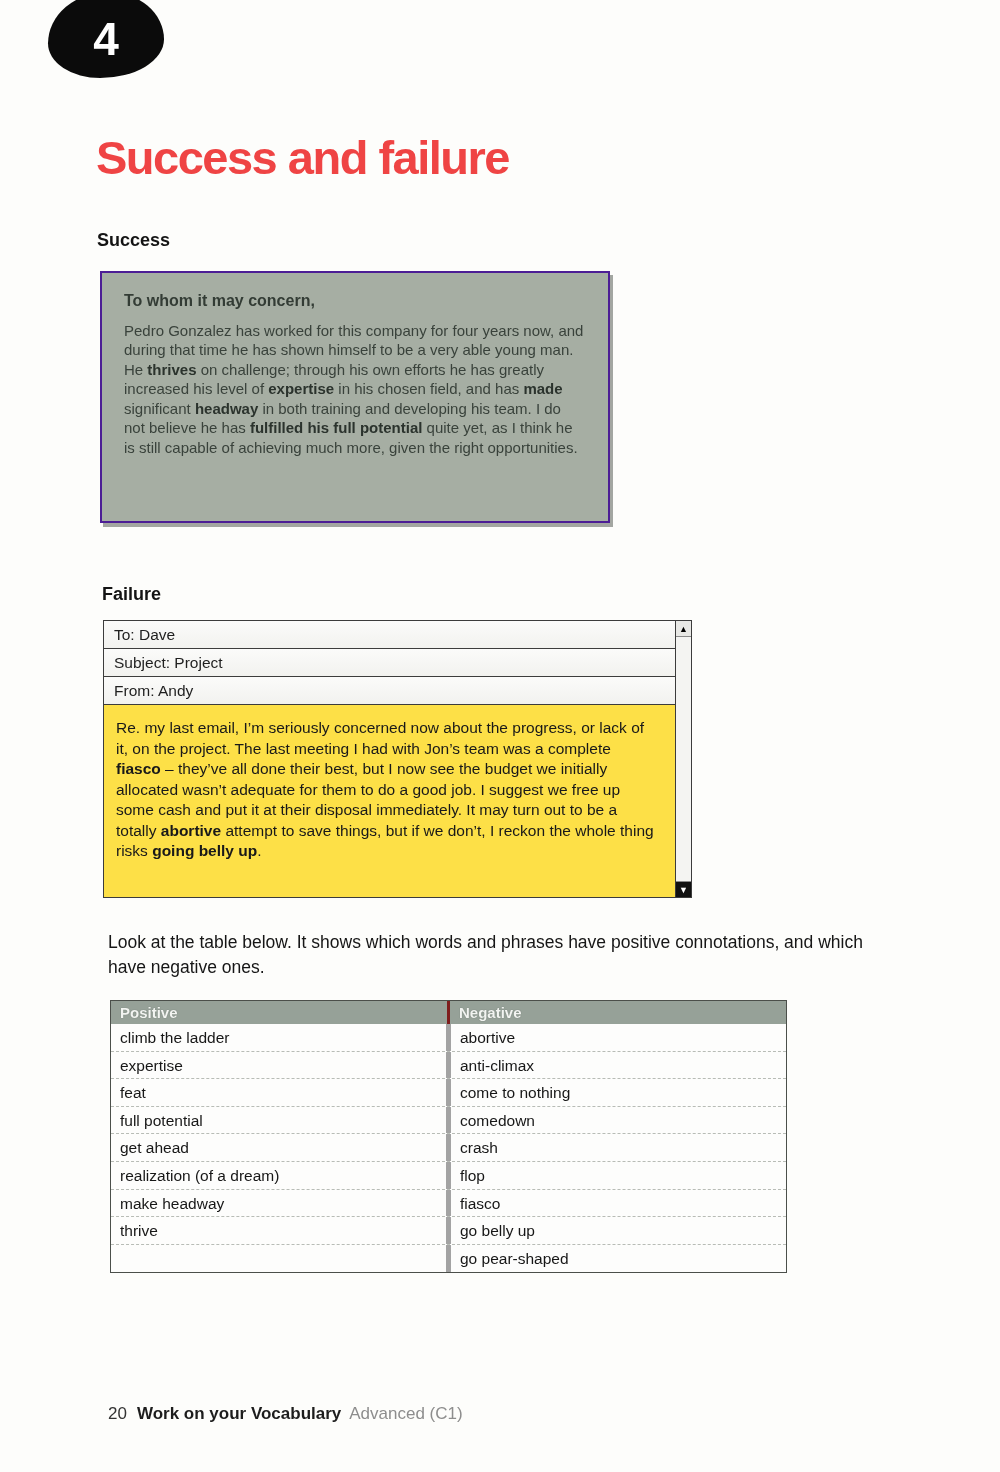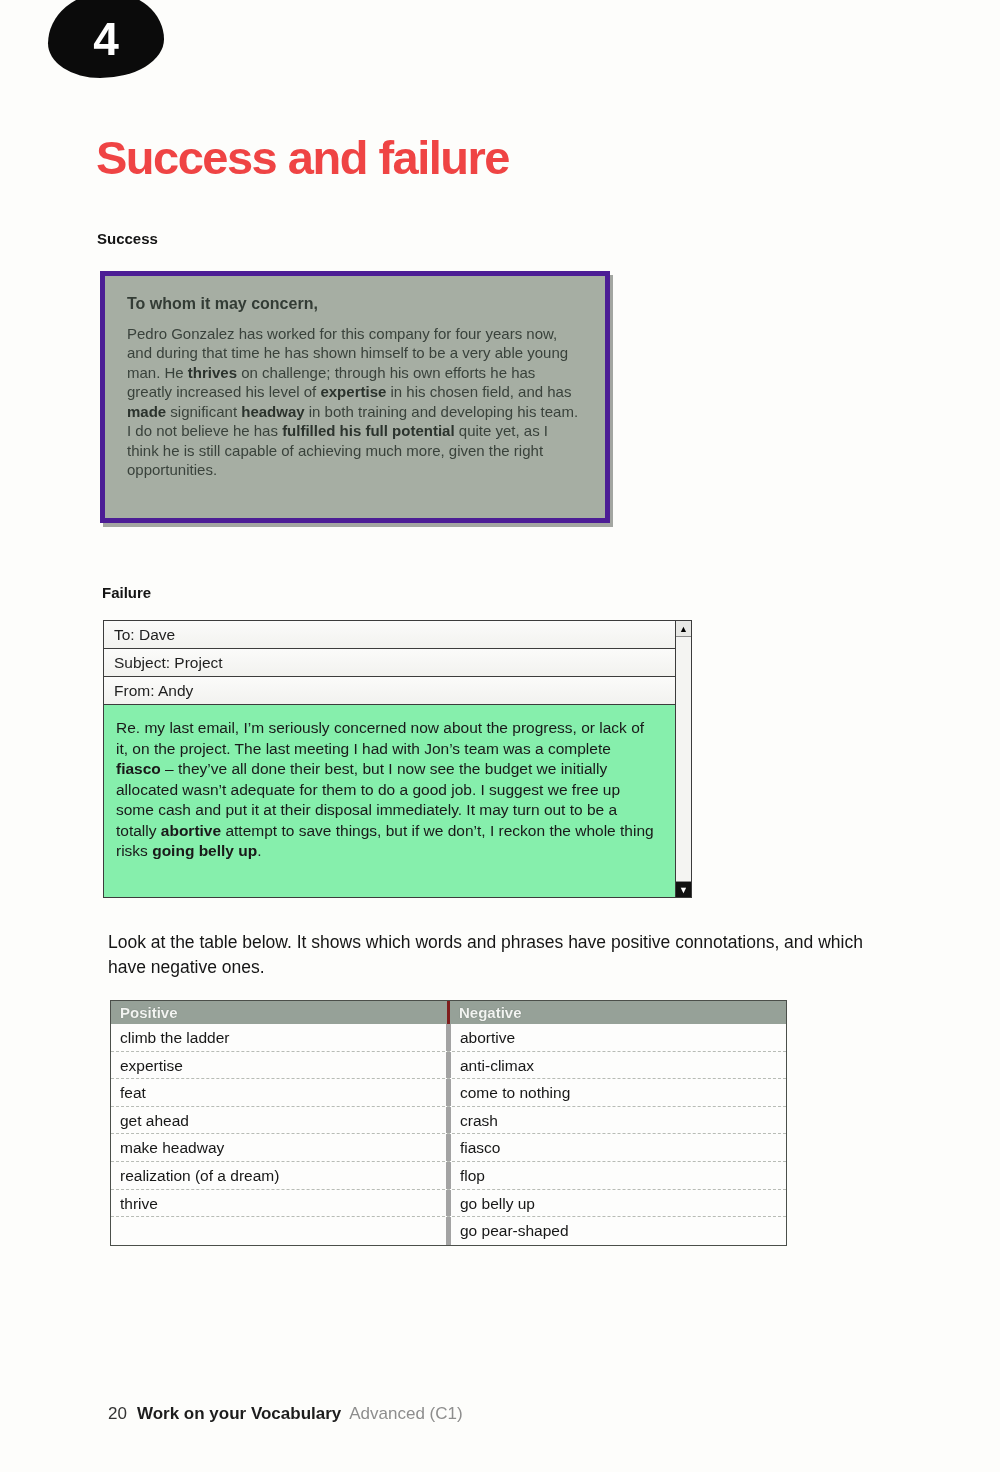--- a/index.html
+++ b/index.html
@@ -20,41 +20,41 @@
     background:#0b0b0b;
     border-radius:52% 48% 55% 45% / 60% 55% 45% 40%;
     display:flex; align-items:center; justify-content:center;
   }
   .unit-badge .num { color:#ffffff; font-size:46px; font-weight:bold; margin-top:8px; }
 
   .page-title {
     position:absolute; left:96px; top:130px;
     font-size:47px; font-weight:bold; letter-spacing:-1.5px; color:#ef4444;
   }
-  .section-heading { position:absolute; font-size:15px; font-weight:bold; color:#141414; }
+  .section-heading { position:absolute; font-size:18px; font-weight:bold; color:#141414; }
   .success-heading { left:97px; top:230px; }
   .failure-heading { left:102px; top:584px; }
 
   
   .letter-box {
     position:absolute; left:100px; top:271px; width:510px; min-height:252px;
     background:#a6aea3;
-    border:5px solid #4c1d95;
+    border:2px solid #4c1d95;
     box-shadow:3px 4px 0 rgba(90,95,88,0.55);
     padding:18px 24px 20px 22px;
     color:#39423b;
     font-size:15px; line-height:19.5px;
   }
   .letter-box .salutation { font-weight:bold; font-size:16px; color:#333c35; margin-bottom:10px; }
   .letter-box b { color:#2b332d; }
 
   
   .email-window {
     position:absolute; left:103px; top:620px; width:589px; height:278px;
-    background:#86efac;
+    background:#fde047;
     border:1px solid #3c3c3c;
   }
   .email-field {
     height:28px; line-height:27px;
     border-bottom:1px solid #3c3c3c;
     padding-left:10px;
     font-size:15.5px;
     margin-right:16px;
     background:linear-gradient(#fbfbfa,#f2f2ef);
   }
@@ -158,30 +158,34 @@
     </div>
     <div class="conn-row">
       <div class="cell">expertise</div>
       <div class="cell">anti-climax</div>
     </div>
     <div class="conn-row">
       <div class="cell">feat</div>
       <div class="cell">come to nothing</div>
     </div>
     <div class="conn-row">
+      <div class="cell">full potential</div>
+      <div class="cell">comedown</div>
+    </div>
+    <div class="conn-row">
       <div class="cell">get ahead</div>
       <div class="cell">crash</div>
     </div>
     <div class="conn-row">
+      <div class="cell">realization (of a dream)</div>
+      <div class="cell">flop</div>
+    </div>
+    <div class="conn-row">
       <div class="cell">make headway</div>
       <div class="cell">fiasco</div>
-    </div>
-    <div class="conn-row">
-      <div class="cell">realization (of a dream)</div>
-      <div class="cell">flop</div>
     </div>
     <div class="conn-row">
       <div class="cell">thrive</div>
       <div class="cell">go belly up</div>
     </div>
     <div class="conn-row">
       <div class="cell"></div>
       <div class="cell">go pear-shaped</div>
     </div>
   </div>

